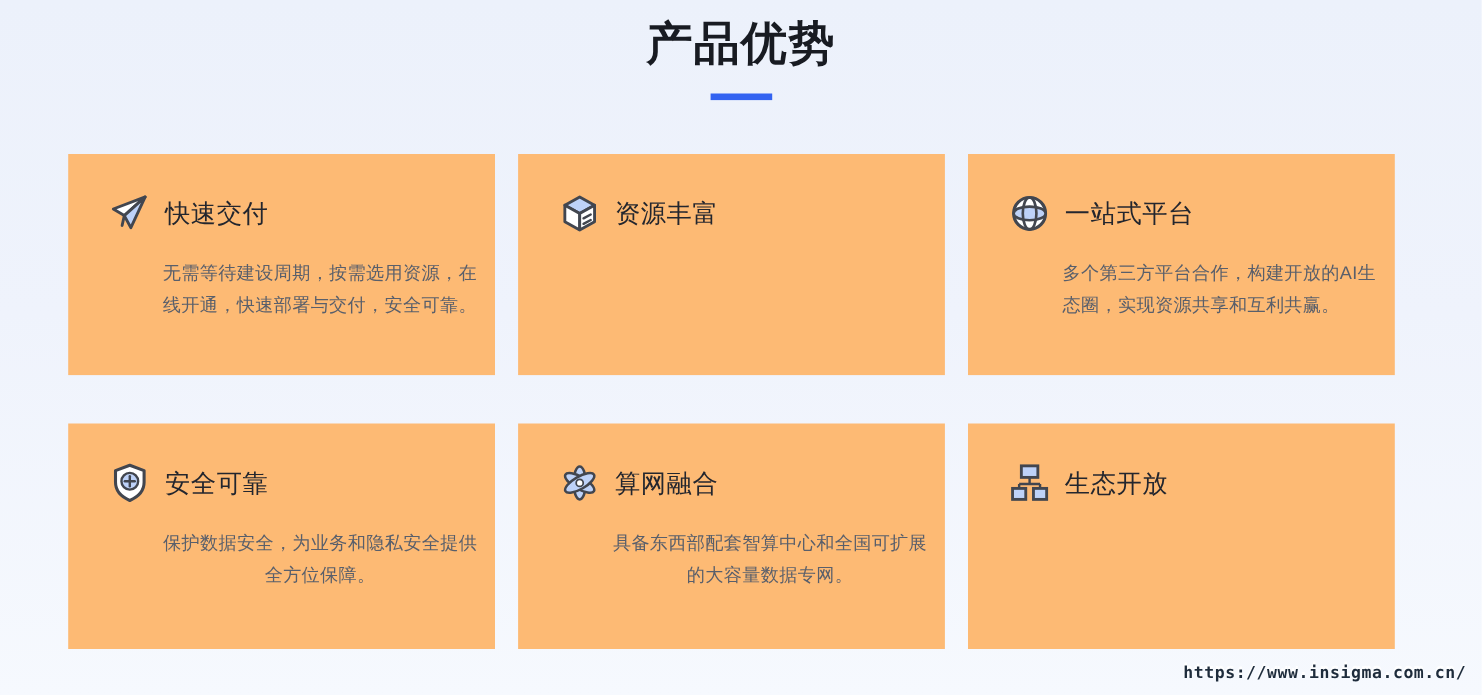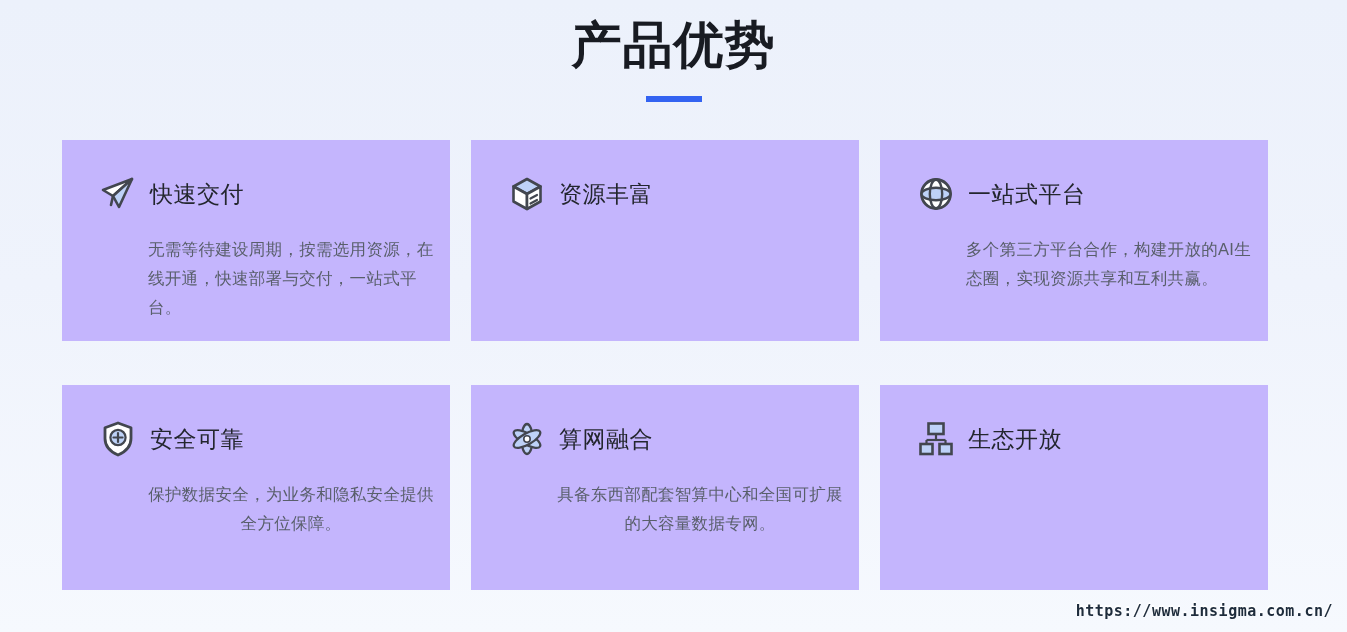--- a/index.html
+++ b/index.html
@@ -7,41 +7,41 @@
   body {
     width:1347px; height:632px;
     position:relative;
     overflow:hidden;
     font-family:"Liberation Sans","DejaVu Sans",sans-serif;
     background:linear-gradient(180deg,#ecf1fb 0%,#eff3fc 45%,#f6f9fe 100%);
   }
   .header { text-align:center; padding-top:12px; }
   .page-title {
     margin:0;
-    font-size:50px;
+    font-size:42px;
     font-weight:600;
     color:#181b22;
     letter-spacing:1px;
   }
   .title-underline {
     width:56px; height:6px;
     background:#3363f1;
     margin:17px auto 0 auto;
   }
   .grid {
     position:absolute;
     left:62px; top:140px;
     width:1208px;
     display:grid;
     grid-template-columns:388px 388px 388px;
     column-gap:21px;
     row-gap:44px;
   }
   .card {
-    background:#c4b5fd;
+    background:#fdba74;
     height:201px;
     padding:34px 16px 0 36px;
   }
   .card:nth-child(n+4){ height:205px;text-align:center; }
   .card-head {
     display:flex;
     align-items:center;
     gap:12px;
   }
   .icon { width:40px; height:40px; flex:0 0 40px; display:block; }
@@ -83,21 +83,21 @@
 
   <div class="card">
     <div class="card-head">
       <svg class="icon" viewBox="0 0 40 40">
         <polygon points="5,16 34,5 15,22" fill="#ffffff" stroke="#42464f" stroke-width="2.6" stroke-linejoin="round"></polygon>
         <polygon points="15,22 34,5 21,33" fill="#bed2f8" stroke="#42464f" stroke-width="2.6" stroke-linejoin="round"></polygon>
         <line x1="15" y1="22" x2="13" y2="31" stroke="#42464f" stroke-width="2.6" stroke-linecap="round"></line>
       </svg>
       <span class="card-title">快速交付</span>
     </div>
-    <p class="card-desc">无需等待建设周期，按需选用资源，在线开通，快速部署与交付，一站式平台。</p>
+    <p class="card-desc">无需等待建设周期，按需选用资源，在线开通，快速部署与交付，安全可靠。</p>
   </div>
 
   <div class="card">
     <div class="card-head">
       <svg class="icon" viewBox="0 0 40 40">
         <polygon points="20,5 33.5,12.5 20,20 6.5,12.5" fill="#bed2f8" stroke="#42464f" stroke-width="2.6" stroke-linejoin="round"></polygon>
         <polygon points="6.5,12.5 20,20 20,35 6.5,27.5" fill="#ffffff" stroke="#42464f" stroke-width="2.6" stroke-linejoin="round"></polygon>
         <polygon points="33.5,12.5 20,20 20,35 33.5,27.5" fill="#ffffff" stroke="#42464f" stroke-width="2.6" stroke-linejoin="round"></polygon>
         <line x1="23.5" y1="24.5" x2="30" y2="21" stroke="#42464f" stroke-width="2.2" stroke-linecap="round"></line>
         <line x1="23.5" y1="29.5" x2="30" y2="26" stroke="#42464f" stroke-width="2.2" stroke-linecap="round"></line>

